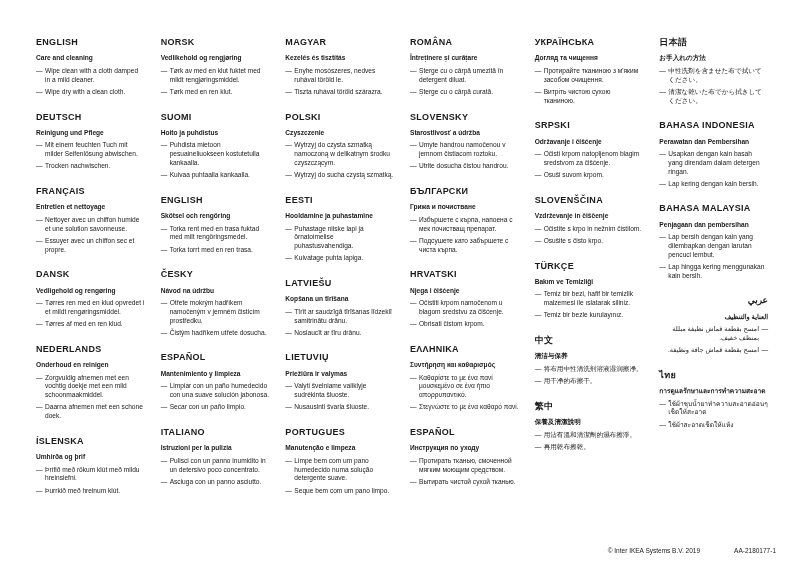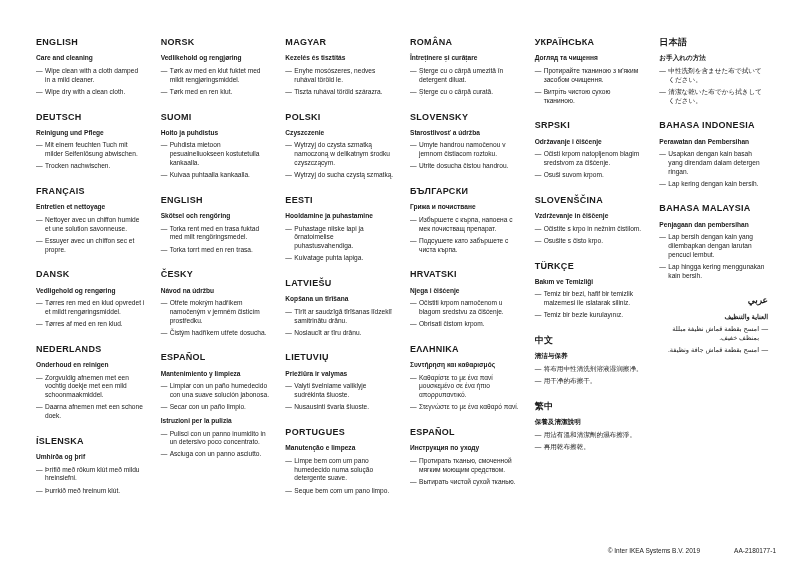--- a/index.html
+++ b/index.html
@@ -169,20 +169,21 @@
   <section class="lang-section">
     <h2 class="lang-name">ESPAÑOL</h2>
     <h3 class="care-title">Mantenimiento y limpieza</h3>
     <ul class="care-items">
             <li>Limpiar con un paño humedecido con una suave solución jabonosa.</li>
             <li>Secar con un paño limpio.</li>
           </ul>
   </section>
 
   <section class="lang-section">
+    <h2 class="lang-name">ITALIANO</h2>
     <h3 class="care-title">Istruzioni per la pulizia</h3>
     <ul class="care-items">
             <li>Pulisci con un panno inumidito in un detersivo poco concentrato.</li>
             <li>Asciuga con un panno asciutto.</li>
           </ul>
   </section>
 </div>
       <div class="col">
   <section class="lang-section">
     <h2 class="lang-name">MAGYAR</h2>
@@ -379,19 +380,27 @@
 
   <section class="lang-section rtl">
     <h2 class="lang-name">عربي</h2>
     <h3 class="care-title">العناية والتنظيف</h3>
     <ul class="care-items">
             <li>امسح بقطعة قماش نظيفة مبللة بمنظف خفيف.</li>
             <li>امسح بقطعة قماش جافة ونظيفة.</li>
           </ul>
   </section>
 
+  <section class="lang-section">
+    <h2 class="lang-name">ไทย</h2>
+    <h3 class="care-title">การดูแลรักษาและการทำความสะอาด</h3>
+    <ul class="care-items">
+            <li>ใช้ผ้าชุบน้ำยาทำความสะอาดอ่อนๆ เช็ดให้สะอาด</li>
+            <li>ใช้ผ้าสะอาดเช็ดให้แห้ง</li>
+          </ul>
+  </section>
 </div>
     </main>
   <footer class="footer">
     <span class="copyright">© Inter IKEA Systems B.V. 2019</span>
     <span class="docid">AA-2180177-1</span>
   </footer>
 </div>
 
 </body></html>

